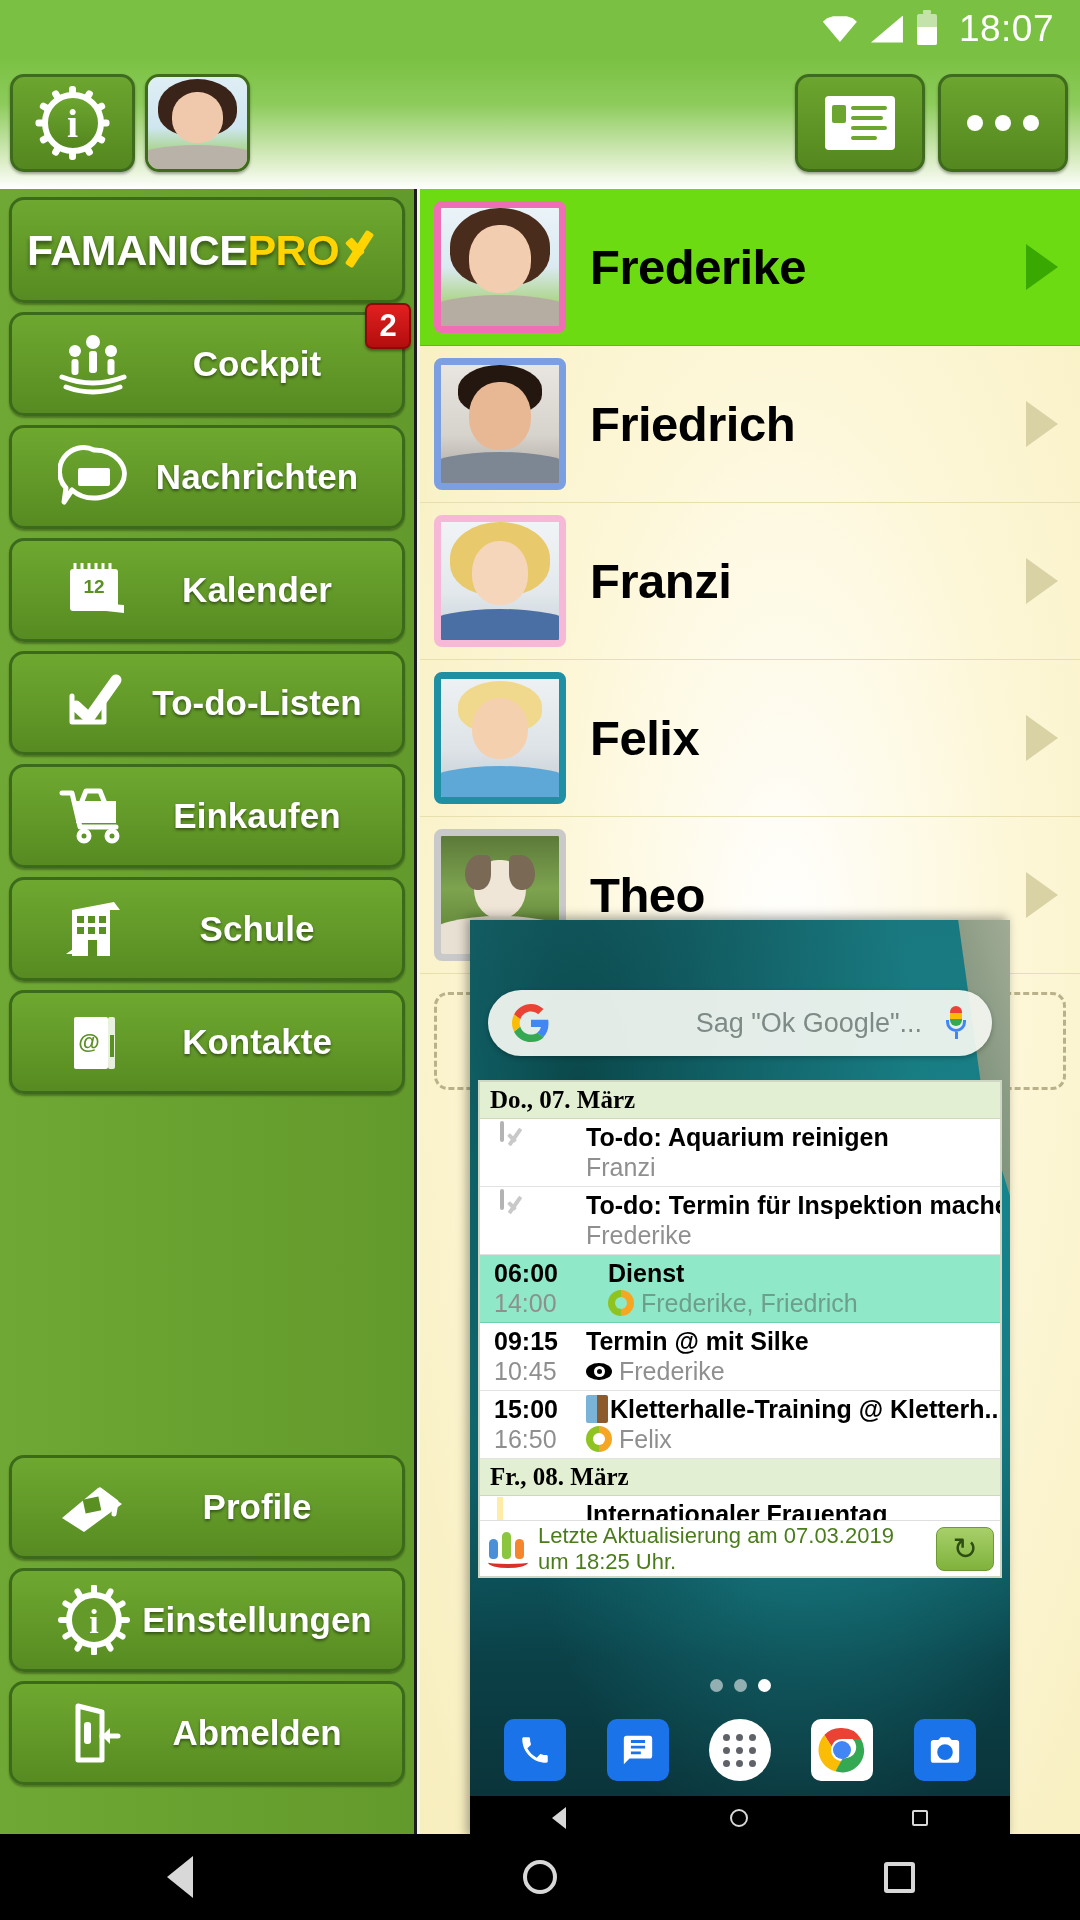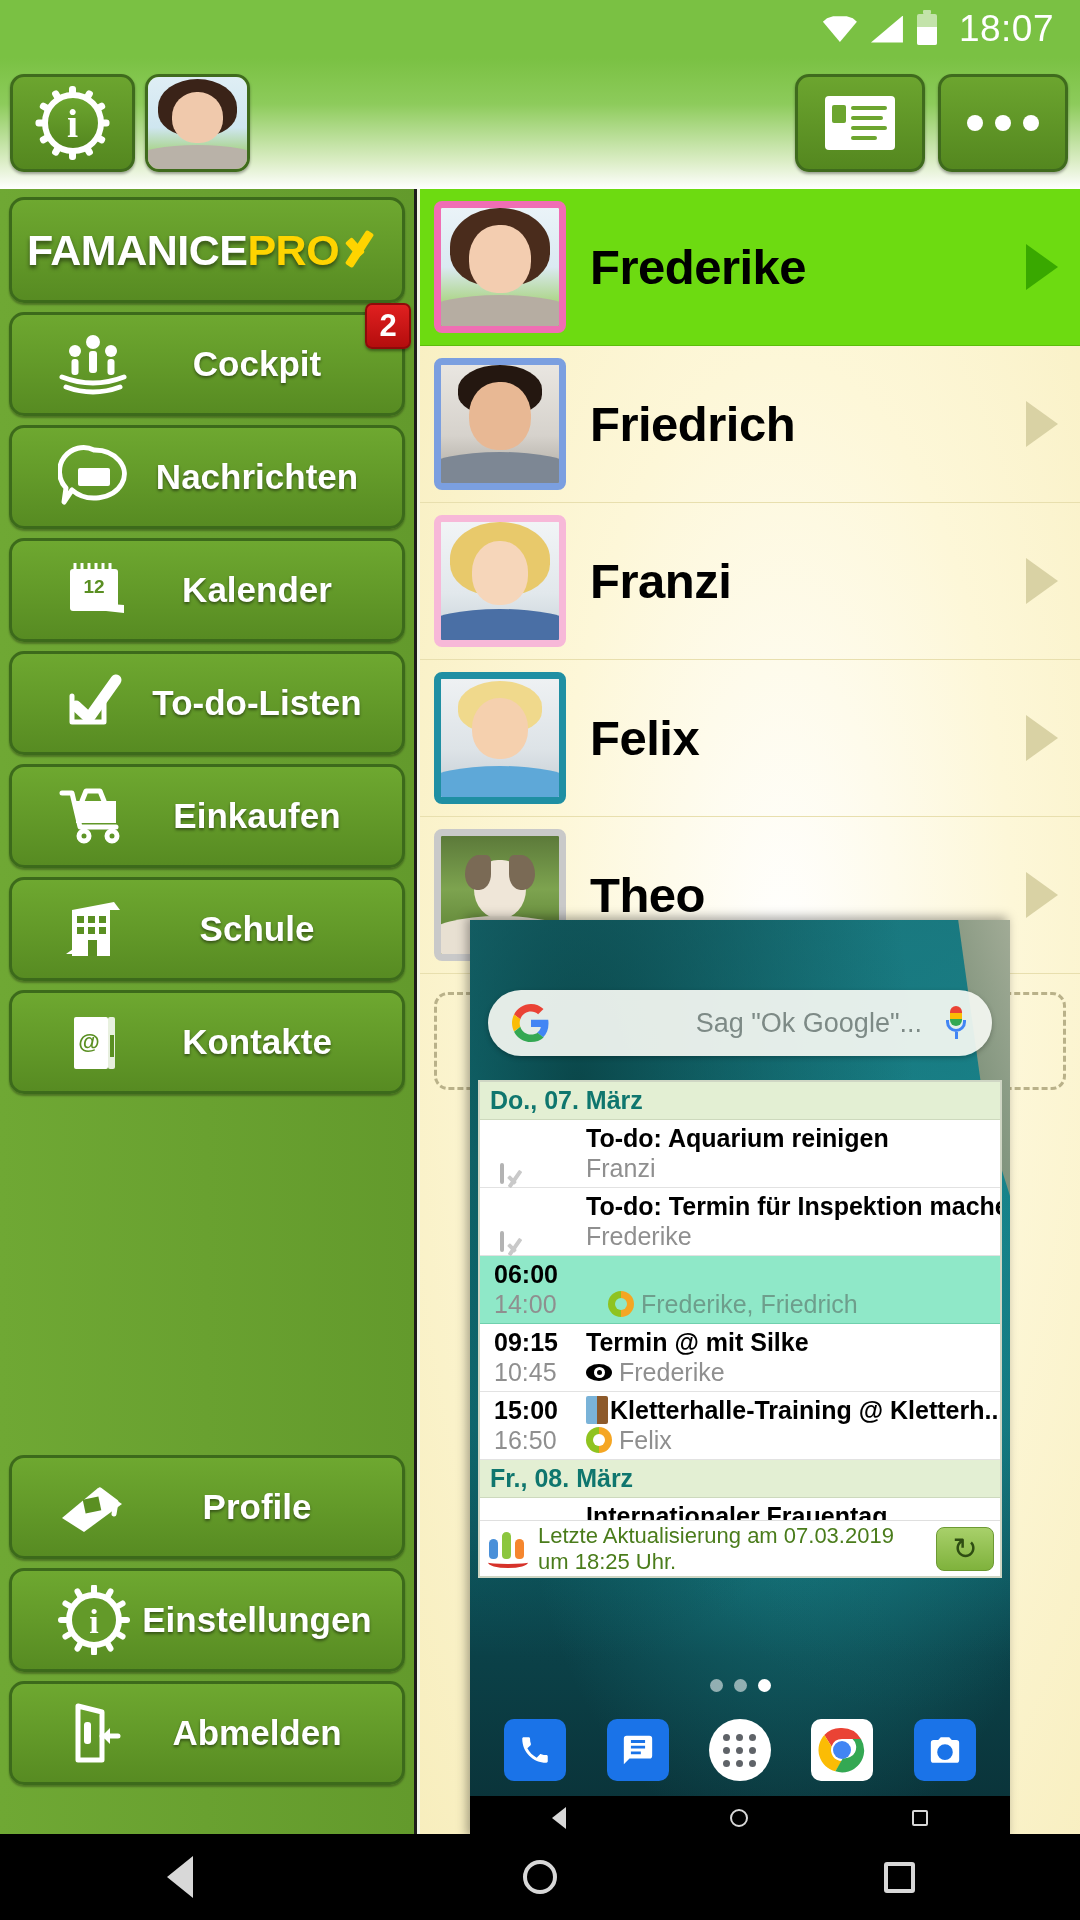--- a/index.html
+++ b/index.html
@@ -207,25 +207,25 @@
   .mic .arc{position:absolute;left:2px;top:16px;width:20px;height:12px;
      border:3px solid #4285f4;border-top:none;border-radius:0 0 12px 12px;}
   .mic .stem{position:absolute;left:10.5px;top:28px;width:3px;height:7px;background:#4285f4;}
 
   
   #widget{
     position:absolute; left:8px; top:160px; width:524px; height:498px;
     background:#fff; border:2px solid #cfd6c4; overflow:hidden;
   }
   .wg-day{
-    background:#e3efd3; color:#0f766e; font-size:25px; font-weight:bold;
-    padding:4px 10px; border-bottom:1px solid #cdd9bd;
+    background:#e3efd3; color:#000000; font-size:25px; font-weight:bold;
+    padding:4px 10px; border-bottom:1px solid #cdd9bd;font-family:Liberation Serif, serif;
   }
   .wg-item{ display:flex; border-bottom:1px solid #e2e2e2; min-height:61px;
-    padding:4px 6px 4px 6px;align-items:flex-end; }
+    padding:4px 6px 4px 6px; }
   .wg-item.hl{ background:#8fe8c8; border-bottom:1px solid #6fd0ad;gap:22px; }
   .wg-left{ width:96px; flex:0 0 96px; text-align:left; padding-left:8px; }
   .wg-t1{ font-size:25px; font-weight:bold; color:#000; line-height:29px;}
   .wg-t2{ font-size:25px; color:#8f8f8f; line-height:30px;}
   .wg-right{ flex:1; padding-left:4px; }
   .wg-title{ font-size:25px; font-weight:bold; color:#000; line-height:29px;
     white-space:nowrap; overflow:hidden; }
   .wg-sub{ font-size:25px; color:#8f8f8f; line-height:30px;
     display:flex; align-items:center; gap:7px; white-space:nowrap;}
   .wg-item.hl .wg-sub{ color:#6e9e8c; }
@@ -631,20 +631,21 @@
           </div>
       </div>
     </div>
 
     <div class="wg-item hl">
       <div class="wg-left">
         <div class="wg-t1">06:00</div>
         <div class="wg-t2">14:00</div>
       </div>
       <div class="wg-right">
+        <div class="wg-title">Dienst</div>
         <div class="wg-sub">
           <span class="recur"></span>
           <span>Frederike, Friedrich</span>
         </div>
       </div>
     </div>
 
     <div class="wg-item">
       <div class="wg-left">
         <div class="wg-t1">09:15</div>

